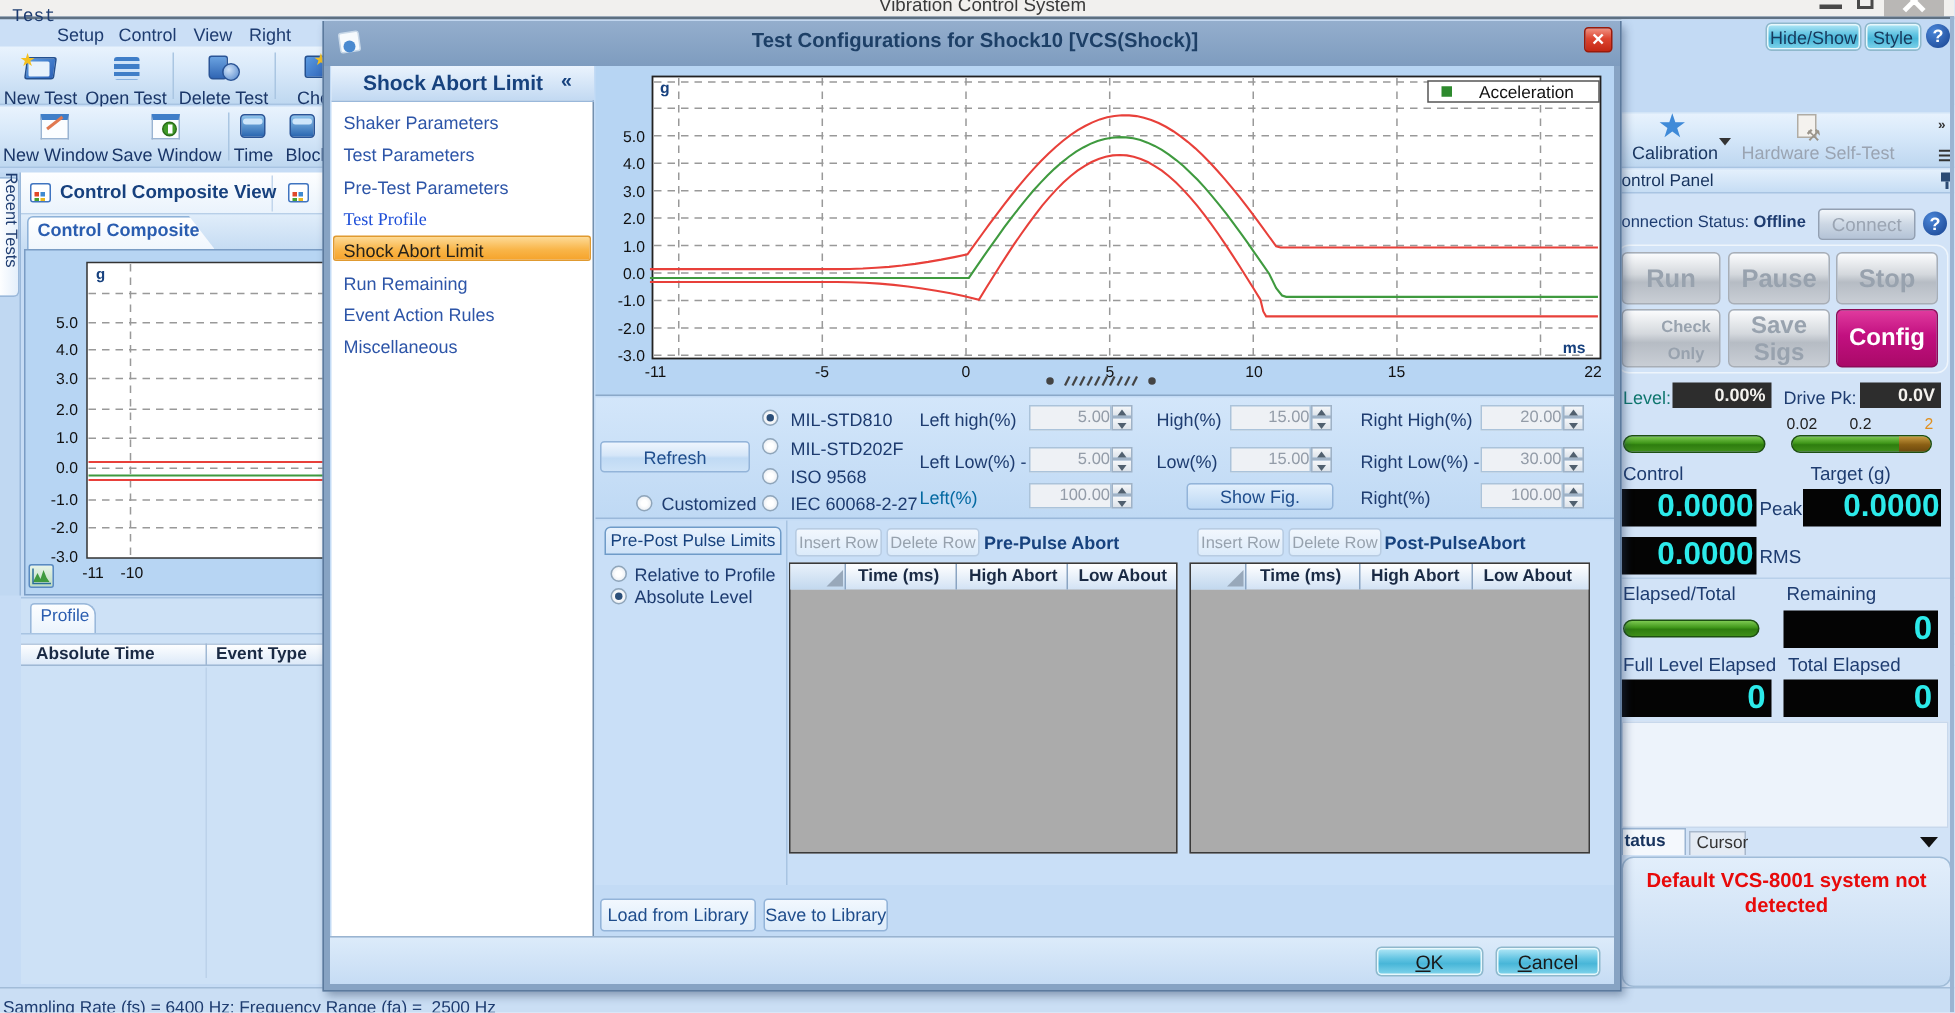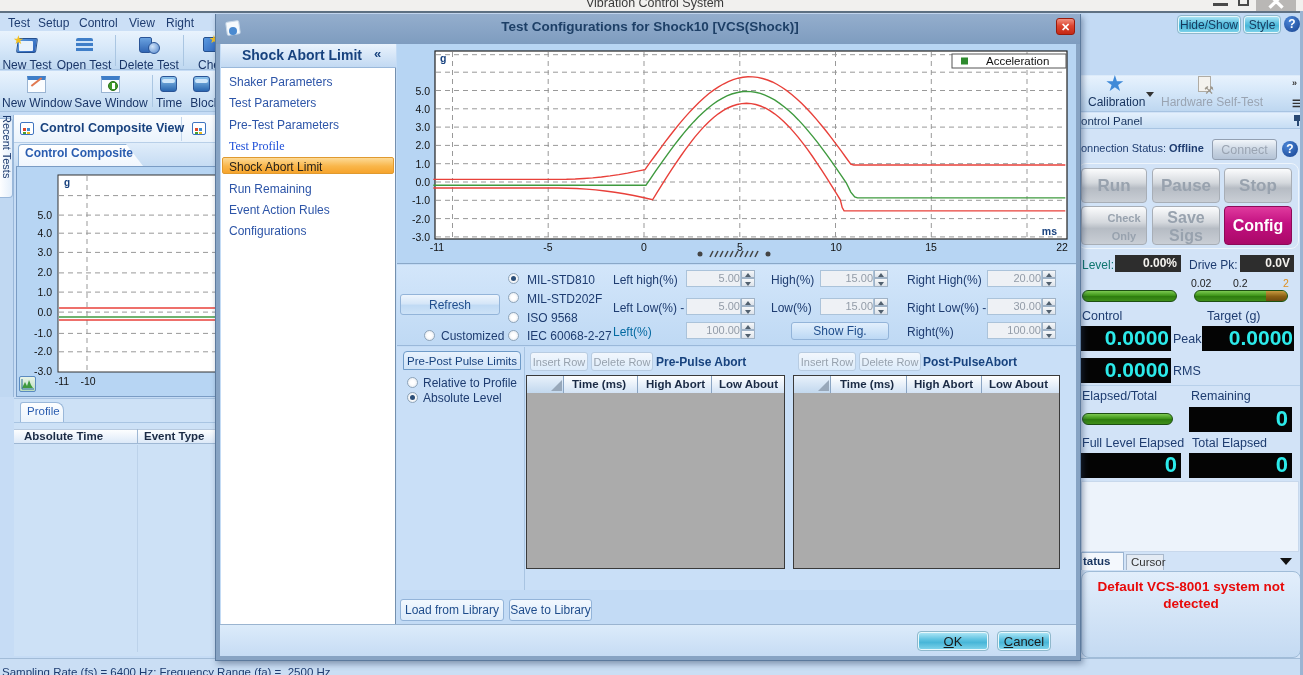--- a/index.html
+++ b/index.html
@@ -32,21 +32,21 @@
 
 <div class="abs" style="left:0;top:0;width:1303px;height:11px;background:#f1f0ee;"></div>
 <div class="abs" style="left:525px;top:-4px;width:260px;height:17px;color:#3a3a3a;font-size:12.5px;text-align:center;">Vibration Control System</div>
 <div class="abs" style="left:1213px;top:3px;width:15px;height:3px;background:#4a4a4a;"></div>
 <div class="abs" style="left:1238px;top:-3px;width:11px;height:9px;border:2px solid #4a4a4a;background:#f1f0ee;"></div>
 <div class="abs" style="left:1256px;top:-20px;width:40px;height:31px;background:#b9b7b5;"></div>
 <div class="abs" style="left:1262px;top:-8px;width:28px;height:22px;color:#ffffff;font-size:24px;font-weight:bold;text-align:center;line-height:20px;">✕</div>
 <div class="abs" style="left:0;top:11px;width:1303px;height:2px;background:#5f7183;"></div>
 
 <div class="abs" style="left:0;top:13px;width:1303px;height:18px;background:#cbdff6;"></div>
-<div class="lbl" style="left:8px;top:16px;">Test</div>
+<div class="lbl" style="left:8px;top:4px;font-family:Liberation Mono, monospace;">Test</div>
 <div class="lbl" style="left:38px;top:16px;">Setup</div>
 <div class="lbl" style="left:79px;top:16px;">Control</div>
 <div class="lbl" style="left:129px;top:16px;">View</div>
 <div class="lbl" style="left:166px;top:16px;">Right</div>
 
 <div class="abs" style="left:0;top:31px;width:1303px;height:39px;background:linear-gradient(#e9f3fd,#d7e8f9 45%,#bfd8f0);border-bottom:1px solid #a8c4e2;"></div>
 <div class="toolbtn-sep" style="left:115px;top:35px;height:31px;"></div>
 <div class="toolbtn-sep" style="left:183px;top:35px;height:31px;"></div>
 <div class="icon-lbl" style="left:0px;top:58px;width:54px;">New Test</div>
 <div class="icon-lbl" style="left:54px;top:58px;width:60px;">Open Test</div>
@@ -246,21 +246,21 @@
 <div class="abs" style="left:232px;top:47px;width:140px;color:#17427e;font-size:14px;font-weight:bold;text-align:center;">Shock Abort Limit</div>
 <div class="abs" style="left:374px;top:46px;color:#17427e;font-size:13px;font-weight:bold;">«</div>
 <div class="abs" style="left:229px;top:75px;color:#2d55a8;font-size:12px;">Shaker Parameters</div>
 <div class="abs" style="left:229px;top:96px;color:#2d55a8;font-size:12px;">Test Parameters</div>
 <div class="abs" style="left:229px;top:118px;color:#2d55a8;font-size:12px;">Pre-Test Parameters</div>
 <div class="abs" style="left:229px;top:139px;color:#1d4ed8;font-size:12px;font-family:Liberation Serif, serif;">Test Profile</div>
 <div class="abs" style="left:222px;top:157px;width:172px;height:17px;background:linear-gradient(#fdda96,#f9b64a 55%,#f6a42c);border:1px solid #e09a30;border-radius:2px;"></div>
 <div class="abs" style="left:229px;top:160px;color:#26221a;font-size:12px;">Shock Abort Limit</div>
 <div class="abs" style="left:229px;top:182px;color:#2d55a8;font-size:12px;">Run Remaining</div>
 <div class="abs" style="left:229px;top:203px;color:#2d55a8;font-size:12px;">Event Action Rules</div>
-<div class="abs" style="left:229px;top:224px;color:#2d55a8;font-size:12px;">Configurations</div>
+<div class="abs" style="left:229px;top:224px;color:#2d55a8;font-size:12px;">Miscellaneous</div>
 
 <div class="abs" style="left:397px;top:44px;width:679px;height:220px;background:#b7d5f3;border-bottom:1px solid #8aa8c8;"></div>
 <svg class="abs" style="left:0;top:0;" width="1081" height="270" viewBox="0 0 1081 270">
   <rect x="435" y="51" width="632" height="188" fill="#ffffff" stroke="#222" stroke-width="1.2"></rect>
   <g stroke="#999999" stroke-width="1" stroke-dasharray="5,4">
     <line x1="436" y1="54.7" x2="1066" y2="54.7"></line>
     <line x1="436" y1="72.2" x2="1066" y2="72.2"></line>
     <line x1="436" y1="90.5" x2="1066" y2="90.5"></line>
     <line x1="436" y1="108.8" x2="1066" y2="108.8"></line>
     <line x1="436" y1="127.1" x2="1066" y2="127.1"></line>
@@ -435,14 +435,14 @@
 <div class="abs" style="left:906px;top:376px;width:1px;height:17px;background:#8aa4c2;"></div>
 <div class="abs" style="left:914px;top:378px;color:#1a2a44;font-size:11.5px;font-weight:bold;">High Abort</div>
 <div class="abs" style="left:981px;top:376px;width:1px;height:17px;background:#8aa4c2;"></div>
 <div class="abs" style="left:989px;top:378px;color:#1a2a44;font-size:11.5px;font-weight:bold;">Low About</div>
 
 <div class="dlgbtn" style="left:400px;top:599px;width:104px;height:22px;line-height:21px;background:linear-gradient(#f2f8fe,#dcebfa);">Load from Library</div>
 <div class="dlgbtn" style="left:509px;top:599px;width:83px;height:22px;line-height:21px;background:linear-gradient(#f2f8fe,#dcebfa);">Save to Library</div>
 
 <div class="abs" style="left:220px;top:624px;width:856px;height:32px;background:linear-gradient(#dcebfa,#c6dcf4);border-top:1px solid #9ab4d0;"></div>
 <div class="aquabtn" style="left:917px;top:631px;width:72px;height:20px;line-height:19px;"><u>O</u>K</div>
-<div class="aquabtn" style="left:997px;top:631px;width:54px;height:20px;line-height:19px;"><u>C</u>ancel</div>
+<div class="aquabtn" style="left:997px;top:631px;width:70px;height:20px;line-height:19px;"><u>C</u>ancel</div>
 </div>
 
 </body></html>

